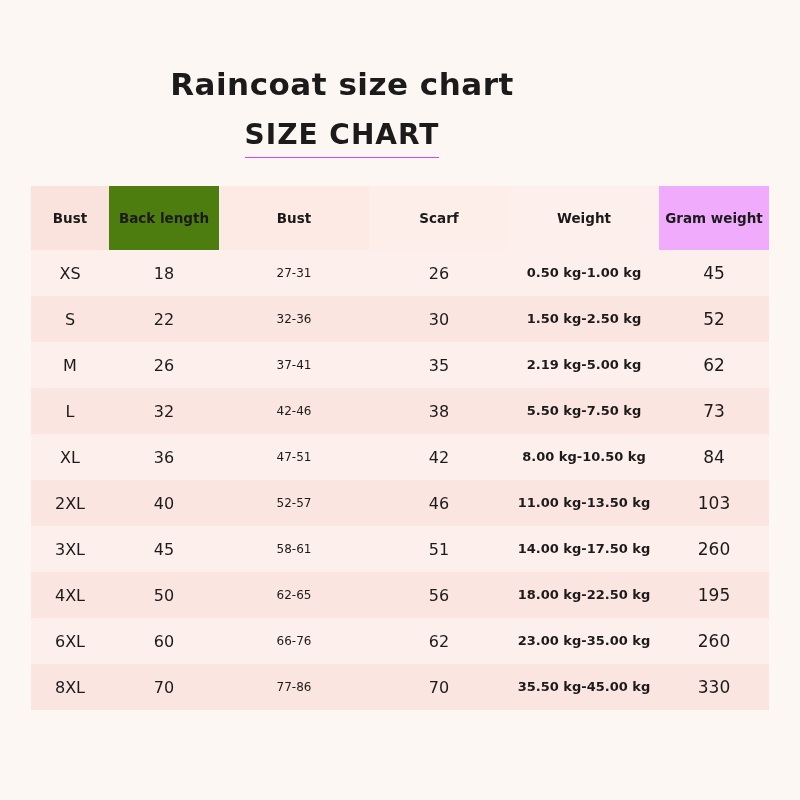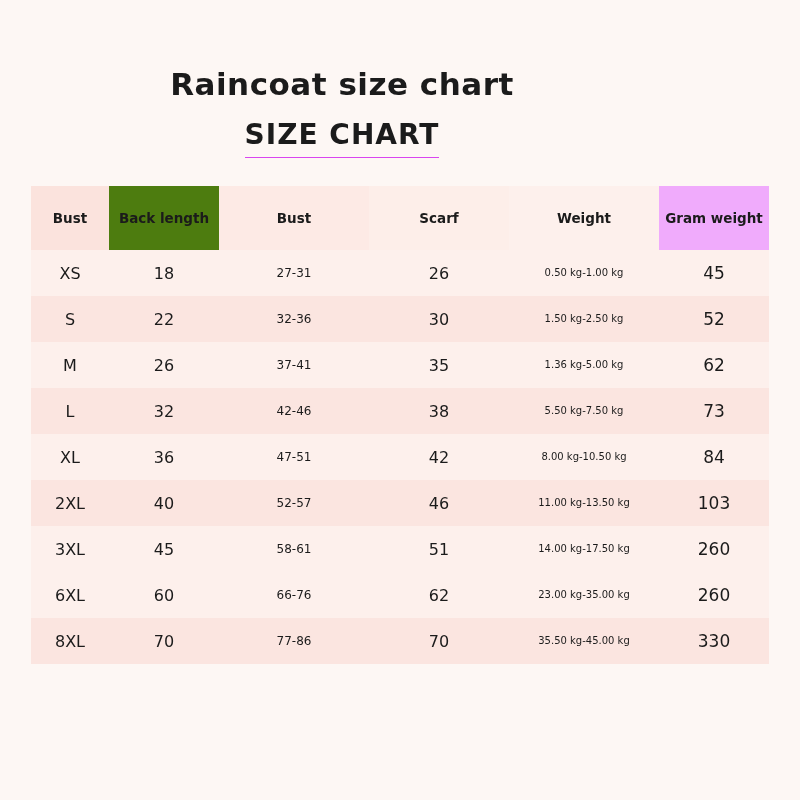--- a/index.html
+++ b/index.html
@@ -73,21 +73,21 @@
   table.size-chart thead th.c5 { background: #f0abfc; }
 
   table.size-chart tbody tr { height: 46px; }
   table.size-chart tbody tr.odd td { background: #fdf0ec; }
   table.size-chart tbody tr.even td { background: #fbe5e0; }
 
   td.col-size   { font-size: 16px; }
   td.col-back   { font-size: 16px; }
   td.col-bust   { font-size: 12px; }
   td.col-scarf  { font-size: 16px; }
-  td.col-weight { font-size: 10px; font-weight: normal; line-height: 1.25; }
+  td.col-weight { font-size: 13px; font-weight: bold; line-height: 1.25; }
   td.col-gram   { font-size: 17px; }
 
   col.w0 { width: 78px; }
   col.w1 { width: 110px; }
   col.w2 { width: 150px; }
   col.w3 { width: 140px; }
   col.w4 { width: 150px; }
   col.w5 { width: 110px; }
 </style>
 </head>
@@ -136,21 +136,21 @@
           <td class="col-bust">32-36</td>
           <td class="col-scarf">30</td>
           <td class="col-weight">1.50 kg-2.50 kg</td>
           <td class="col-gram">52</td>
         </tr>
         <tr class="odd">
           <td class="col-size">M</td>
           <td class="col-back">26</td>
           <td class="col-bust">37-41</td>
           <td class="col-scarf">35</td>
-          <td class="col-weight">1.36 kg-5.00 kg</td>
+          <td class="col-weight">2.19 kg-5.00 kg</td>
           <td class="col-gram">62</td>
         </tr>
         <tr class="even">
           <td class="col-size">L</td>
           <td class="col-back">32</td>
           <td class="col-bust">42-46</td>
           <td class="col-scarf">38</td>
           <td class="col-weight">5.50 kg-7.50 kg</td>
           <td class="col-gram">73</td>
         </tr>
@@ -171,20 +171,28 @@
           <td class="col-gram">103</td>
         </tr>
         <tr class="odd">
           <td class="col-size">3XL</td>
           <td class="col-back">45</td>
           <td class="col-bust">58-61</td>
           <td class="col-scarf">51</td>
           <td class="col-weight">14.00 kg-17.50 kg</td>
           <td class="col-gram">260</td>
         </tr>
+        <tr class="even">
+          <td class="col-size">4XL</td>
+          <td class="col-back">50</td>
+          <td class="col-bust">62-65</td>
+          <td class="col-scarf">56</td>
+          <td class="col-weight">18.00 kg-22.50 kg</td>
+          <td class="col-gram">195</td>
+        </tr>
         <tr class="odd">
           <td class="col-size">6XL</td>
           <td class="col-back">60</td>
           <td class="col-bust">66-76</td>
           <td class="col-scarf">62</td>
           <td class="col-weight">23.00 kg-35.00 kg</td>
           <td class="col-gram">260</td>
         </tr>
         <tr class="even">
           <td class="col-size">8XL</td>

